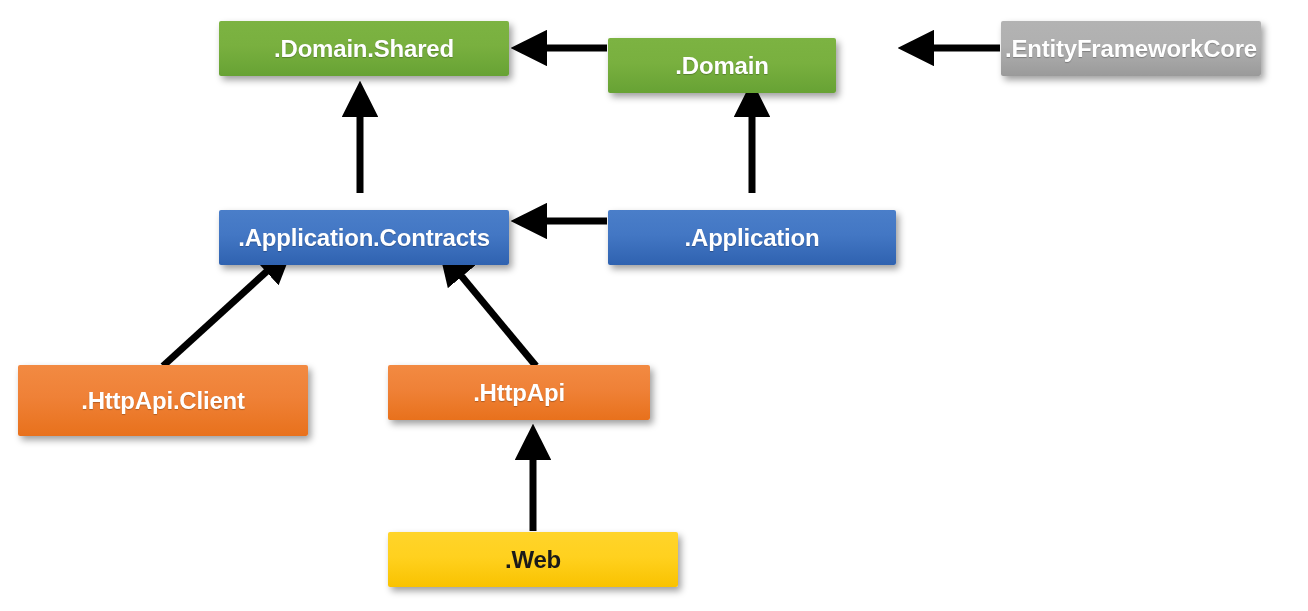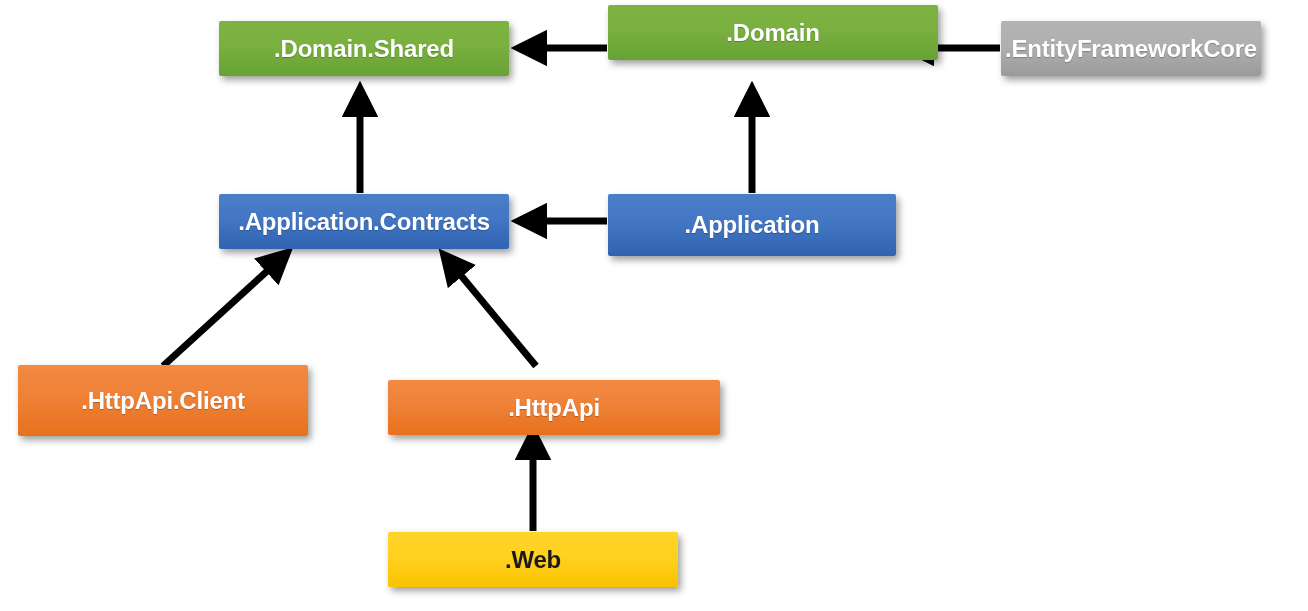--- a/index.html
+++ b/index.html
@@ -63,20 +63,21 @@
   }
   .node.gray {
     background: linear-gradient(to bottom, #b3b3b3 0%, #b0b0b0 45%, #9a9a9a 100%);
     color: #ffffff;
     text-shadow: 0 1px 1px rgba(0,0,0,0.25);
   }
   .node.blue {
     background: linear-gradient(to bottom, #4a7ec9 0%, #4377c4 45%, #2f62b0 100%);
     color: #ffffff;
     text-shadow: 0 1px 1px rgba(0,0,0,0.25);
+    margin-top: 16px;
   }
   .node.orange {
     background: linear-gradient(to bottom, #f28a42 0%, #ef8137 45%, #e8711c 100%);
     color: #ffffff;
     text-shadow: 0 1px 1px rgba(0,0,0,0.25);
   }
   .node.yellow {
     background: linear-gradient(to bottom, #ffd42a 0%, #ffd11f 45%, #f9c200 100%);
     color: #1a1a1a;
     text-shadow: none;
@@ -108,41 +109,41 @@
 
     <line x1="536" y1="366" x2="444" y2="255" stroke="#000000" stroke-width="7" marker-end="url(#arrowhead)"></line>
 
     <line x1="533" y1="531" x2="533" y2="432" stroke="#000000" stroke-width="7" marker-end="url(#arrowhead)"></line>
   </svg>
 
   <div class="node green" style="left:219px; top:21px; width:290px; height:55px;">
     <span class="node-label">.Domain.Shared</span>
   </div>
 
-  <div class="node green" style="left:608px; top:5px; width:330px; height:55px;">
+  <div class="node green" style="left:608px; top:38px; width:228px; height:55px;">
     <span class="node-label">.Domain</span>
   </div>
 
   <div class="node gray" style="left:1001px; top:21px; width:260px; height:55px;">
     <span class="node-label">.EntityFrameworkCore</span>
   </div>
 
   <div class="node blue" style="left:219px; top:194px; width:290px; height:55px;">
     <span class="node-label">.Application.Contracts</span>
   </div>
 
-  <div class="node blue" style="left:608px; top:194px; width:288px; height:62px;">
+  <div class="node blue" style="left:608px; top:194px; width:288px; height:55px;">
     <span class="node-label">.Application</span>
   </div>
 
   <div class="node orange" style="left:18px; top:365px; width:290px; height:71px;">
     <span class="node-label">.HttpApi.Client</span>
   </div>
 
-  <div class="node orange" style="left:388px; top:365px; width:332px; height:55px;margin-top:15px;">
+  <div class="node orange" style="left:388px; top:365px; width:262px; height:55px;">
     <span class="node-label">.HttpApi</span>
   </div>
 
   <div class="node yellow" style="left:388px; top:532px; width:290px; height:55px;">
     <span class="node-label">.Web</span>
   </div>
 
 </div>
 
 </body></html>

